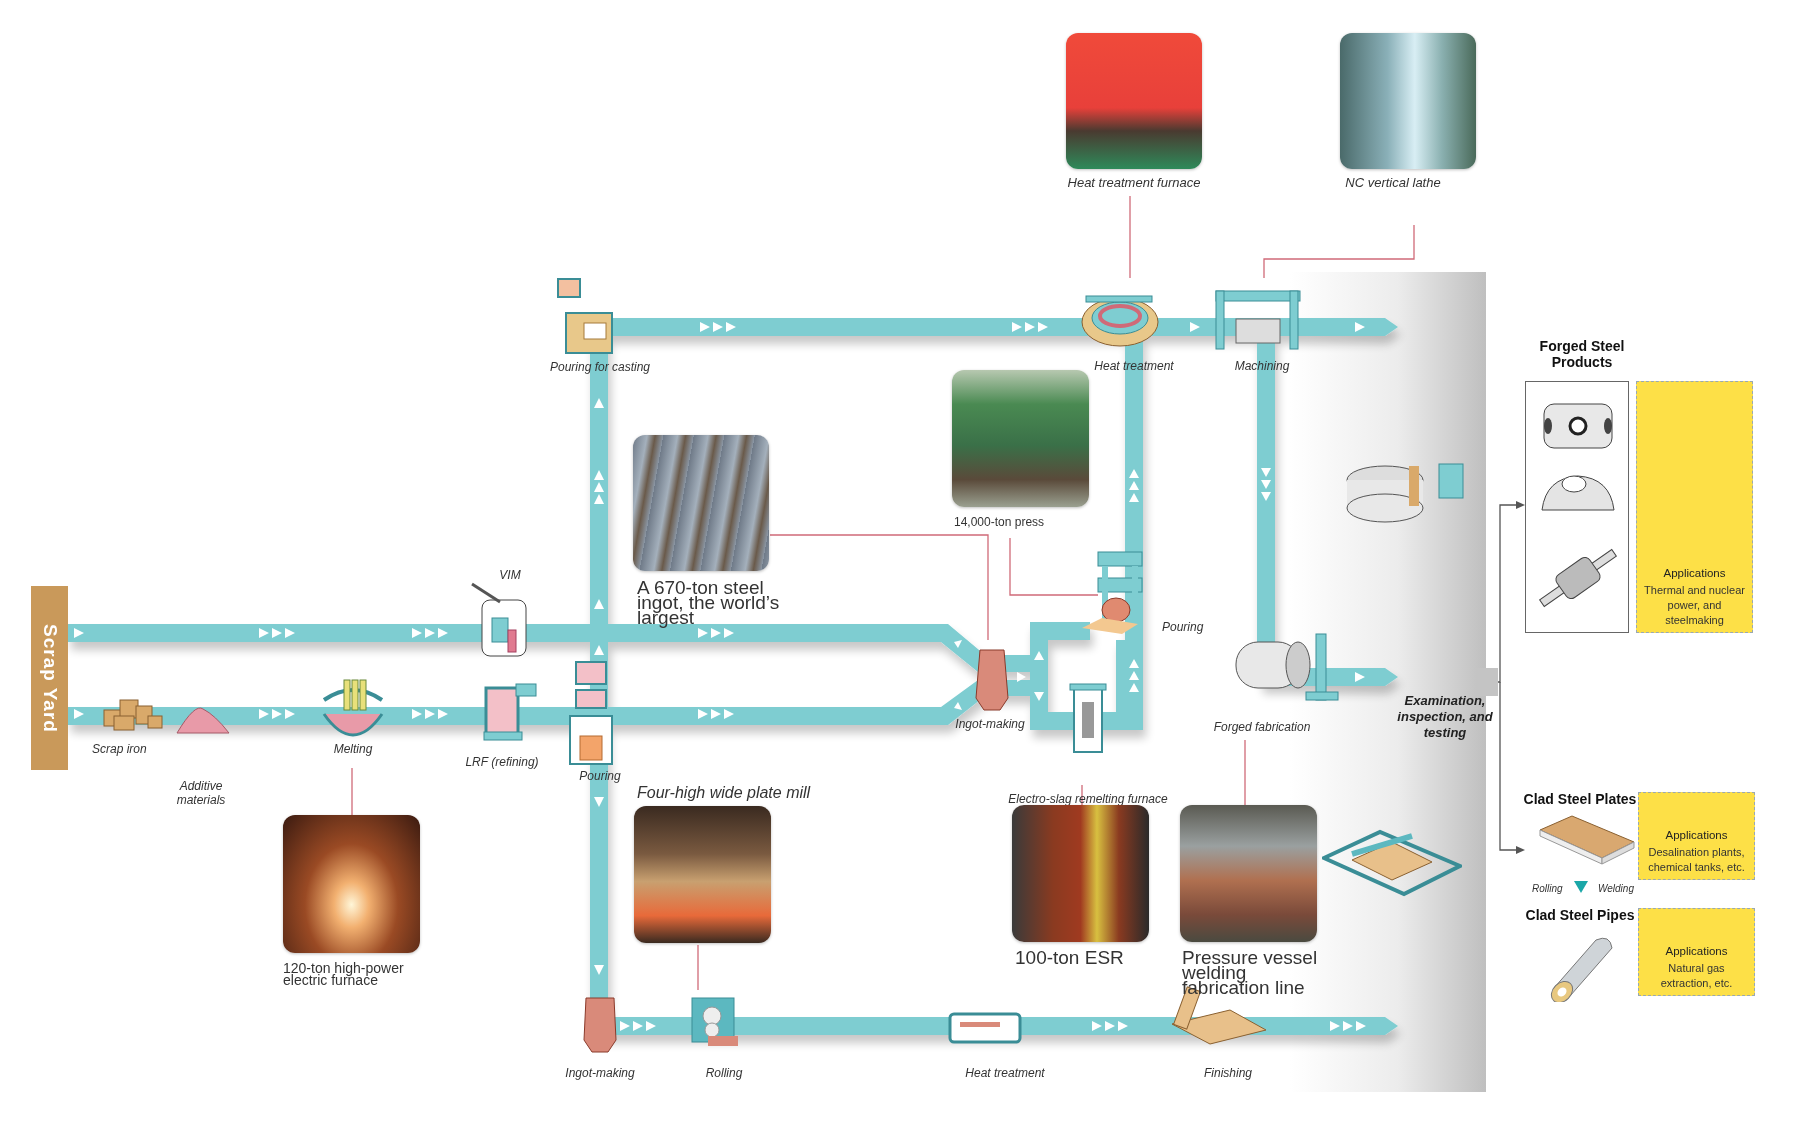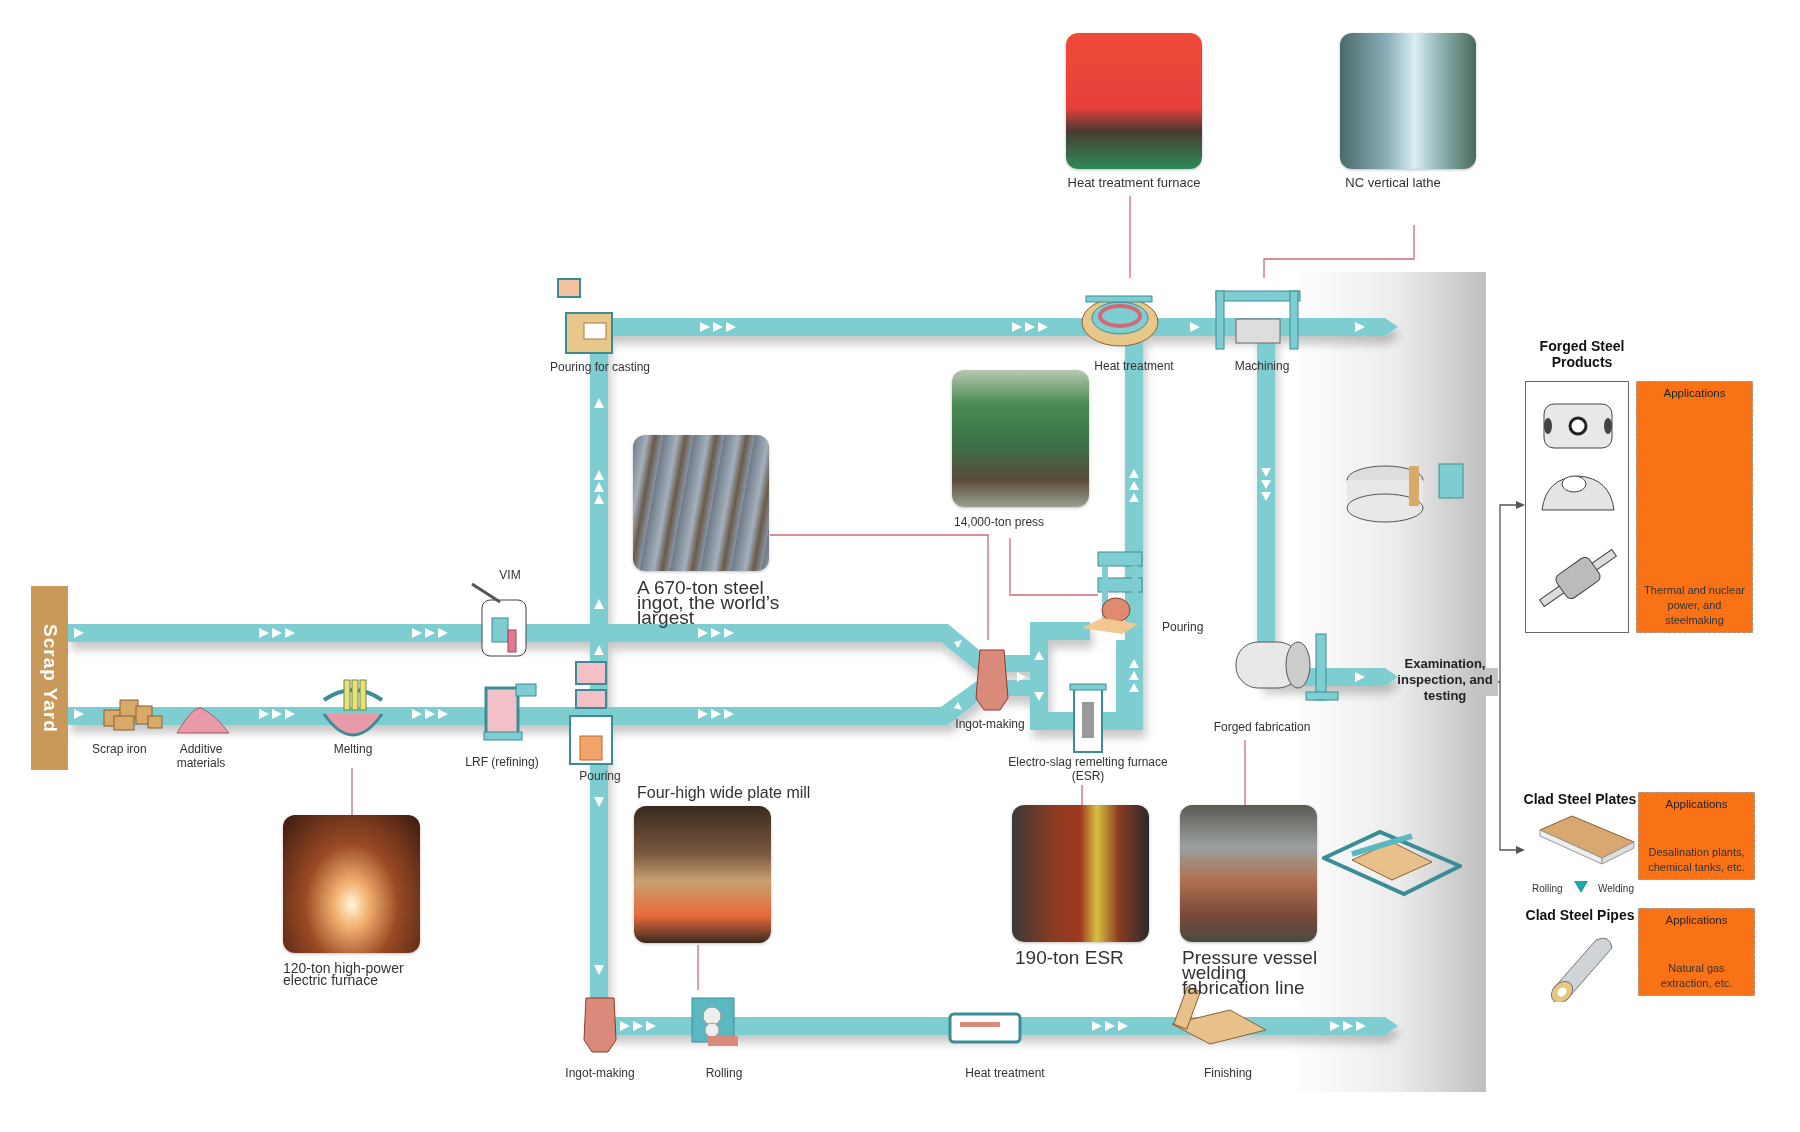--- a/index.html
+++ b/index.html
@@ -1,26 +1,26 @@
 <!DOCTYPE html>
 <html><head>
 <meta charset="utf-8">
 <style>
   * { box-sizing: border-box; margin: 0; padding: 0; }
   html, body { width: 1800px; height: 1132px; background: #ffffff; overflow: hidden; }
   body { position: relative; font-family: "Liberation Sans", "DejaVu Sans", sans-serif; color: #333; }
   #stage { position: absolute; left: 0; top: 0; width: 1800px; height: 1132px; }
   .abs { position: absolute; }
-  .lbl { position: absolute; font-size: 12px; color: #333; white-space: nowrap; line-height: 14px; }
+  .lbl { position: absolute; font-size: 12px; color: #333; white-space: nowrap; line-height: 14px; font-style: italic; }
   .lbl.c { text-align: center; transform: translateX(-50%); }
-  .lbl.wrap { white-space: normal; }
+  .lbl.wrap { white-space: normal; margin-top: 37px; }
   .cap { position: absolute; font-size: 19px; color: #333; line-height: 15px; white-space: normal; }
   .photo { position: absolute; border-radius: 12px; overflow: hidden; box-shadow: 0 1px 3px rgba(0,0,0,.25); }
   .hdr { position: absolute; font-weight: bold; color: #111; font-size: 14px; text-align: center; line-height: 16px; }
-  .appbox { position: absolute; background: #f97316; border: 1px dashed #9aa8b2; text-align: center; font-size: 11px; color: #333; line-height: 15px; display: flex; flex-direction: column; justify-content: space-between; padding: 4px; }
+  .appbox { position: absolute; background: #fde047; border: 1px dashed #9aa8b2; text-align: center; font-size: 11px; color: #333; line-height: 15px; display: flex; flex-direction: column; justify-content: flex-end; padding: 4px; }
   .appbox .t { font-size: 11.5px; color: #222; margin-bottom: 2px; }
   .scrap { position: absolute; left: 31px; top: 586px; width: 37px; height: 184px; background: #c9995a; display: flex; align-items: center; justify-content: center; }
   .scrap span { color: #fff; font-size: 19px; font-weight: bold; writing-mode: vertical-rl; letter-spacing: 1px; }
 </style>
 </head>
 <body>
 
 <div id="stage">
 
   <svg class="abs" style="left:0;top:0" width="1800" height="1132">
@@ -319,21 +319,21 @@
   <div class="photo" style="left:1066px;top:33px;width:136px;height:136px;background:linear-gradient(180deg,#f04a3a 0%,#e8403a 55%,#4a3a30 72%,#2e8a5a 100%)"></div>
   <div class="lbl c" style="left:1134px;top:176px;font-size:13px">Heat treatment furnace</div>
 
   <div class="photo" style="left:1340px;top:33px;width:136px;height:136px;background:linear-gradient(90deg,#4a6a6a 0%,#8ab0b8 35%,#d8eef4 55%,#8ab0b0 75%,#4a6a5a 100%)"></div>
   <div class="lbl c" style="left:1393px;top:176px;font-size:13px">NC vertical lathe</div>
 
   <div class="lbl" style="left:637px;top:786px;font-size:16px">Four-high wide plate mill</div>
   <div class="photo" style="left:634px;top:806px;width:137px;height:137px;background:linear-gradient(180deg,#3a2a20 0%,#7a5a40 35%,#c8a070 55%,#e86a3a 80%,#3a2a20 100%)"></div>
 
   <div class="photo" style="left:1012px;top:805px;width:137px;height:137px;background:linear-gradient(90deg,#3a3a3a 0%,#8a3a20 30%,#a03a20 50%,#d8c040 62%,#8a3a20 78%,#2a2a2a 100%)"></div>
-  <div class="cap" style="left:1015px;top:950px">190-ton ESR</div>
+  <div class="cap" style="left:1015px;top:950px">100-ton ESR</div>
 
   <div class="photo" style="left:1180px;top:805px;width:137px;height:137px;background:linear-gradient(180deg,#5a5a52 0%,#9aa0a0 30%,#b07050 55%,#7a4a3a 80%,#4a4a40 100%)"></div>
   <div class="cap" style="left:1182px;top:950px;width:150px">Pressure vessel welding fabrication line</div>
 
   <div class="hdr" style="left:1532px;top:338px;width:100px">Forged Steel Products</div>
   <div class="abs" style="left:1525px;top:381px;width:104px;height:252px;border:1.5px solid #666;background:#fff">
     <svg width="104" height="252">
       <g>
         <rect x="18" y="22" width="68" height="44" rx="10" fill="#e8e8e8" stroke="#444"></rect>
         <circle cx="52" cy="44" r="8" fill="#fff" stroke="#222" stroke-width="3"></circle>

